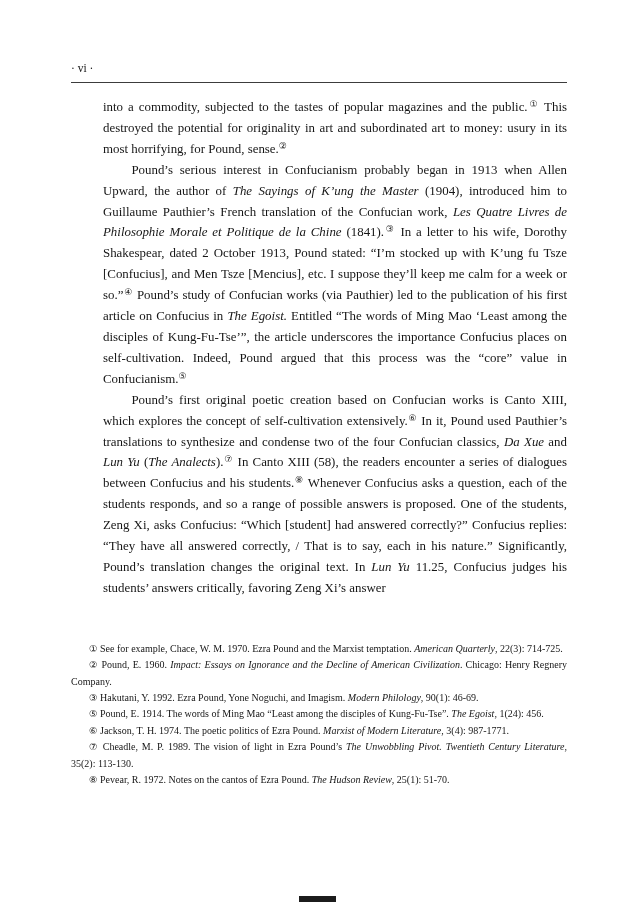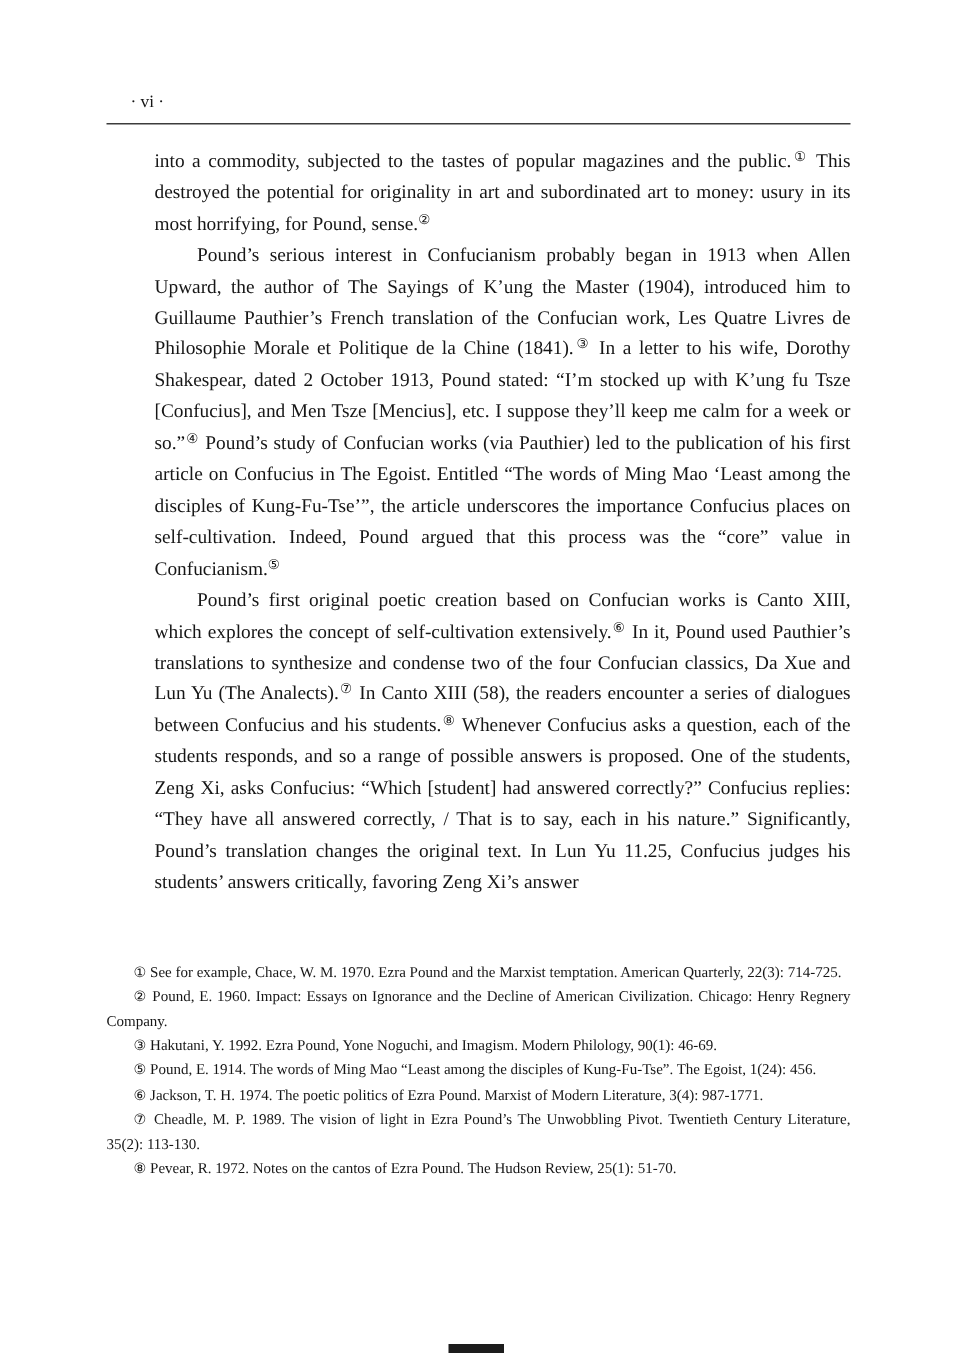--- a/index.html
+++ b/index.html
@@ -17,21 +17,21 @@
   }
   .header {
     position: relative;
     text-align: center;
     font-size: 11.5px;
     height: 17px;
     line-height: 17px;
   }
   .page-num {
     position: absolute;
-    left: 16px;
+    left: 0;
     top: 0;
   }
   .header-rule {
     border: none;
     border-top: 1.2px solid #3c3c3c;
     margin: 5px 0 0 0;
   }
   .body-text {
     margin-top: 14px;
     font-size: 12.9px;
@@ -40,21 +40,21 @@
     margin-left: 32px;
   }
   .para { margin: 0; }
   .para.indent { text-indent: 2.2em; }
   .fn-ref {
     font-size: 9px;
     line-height: 0;
     font-family: "DejaVu Sans", sans-serif;
     vertical-align: 4px;
   }
-  .italic { }
+  .italic { font-style: italic; }
   .footnotes {
     margin-top: 42px;
     font-size: 10px;
     line-height: 16.4px;
     text-align: justify;
   }
   .footnote { margin: 0; text-indent: 1.8em; }
   .fn-marker {
     font-family: "DejaVu Sans", sans-serif;
     font-size: 9.5px;

